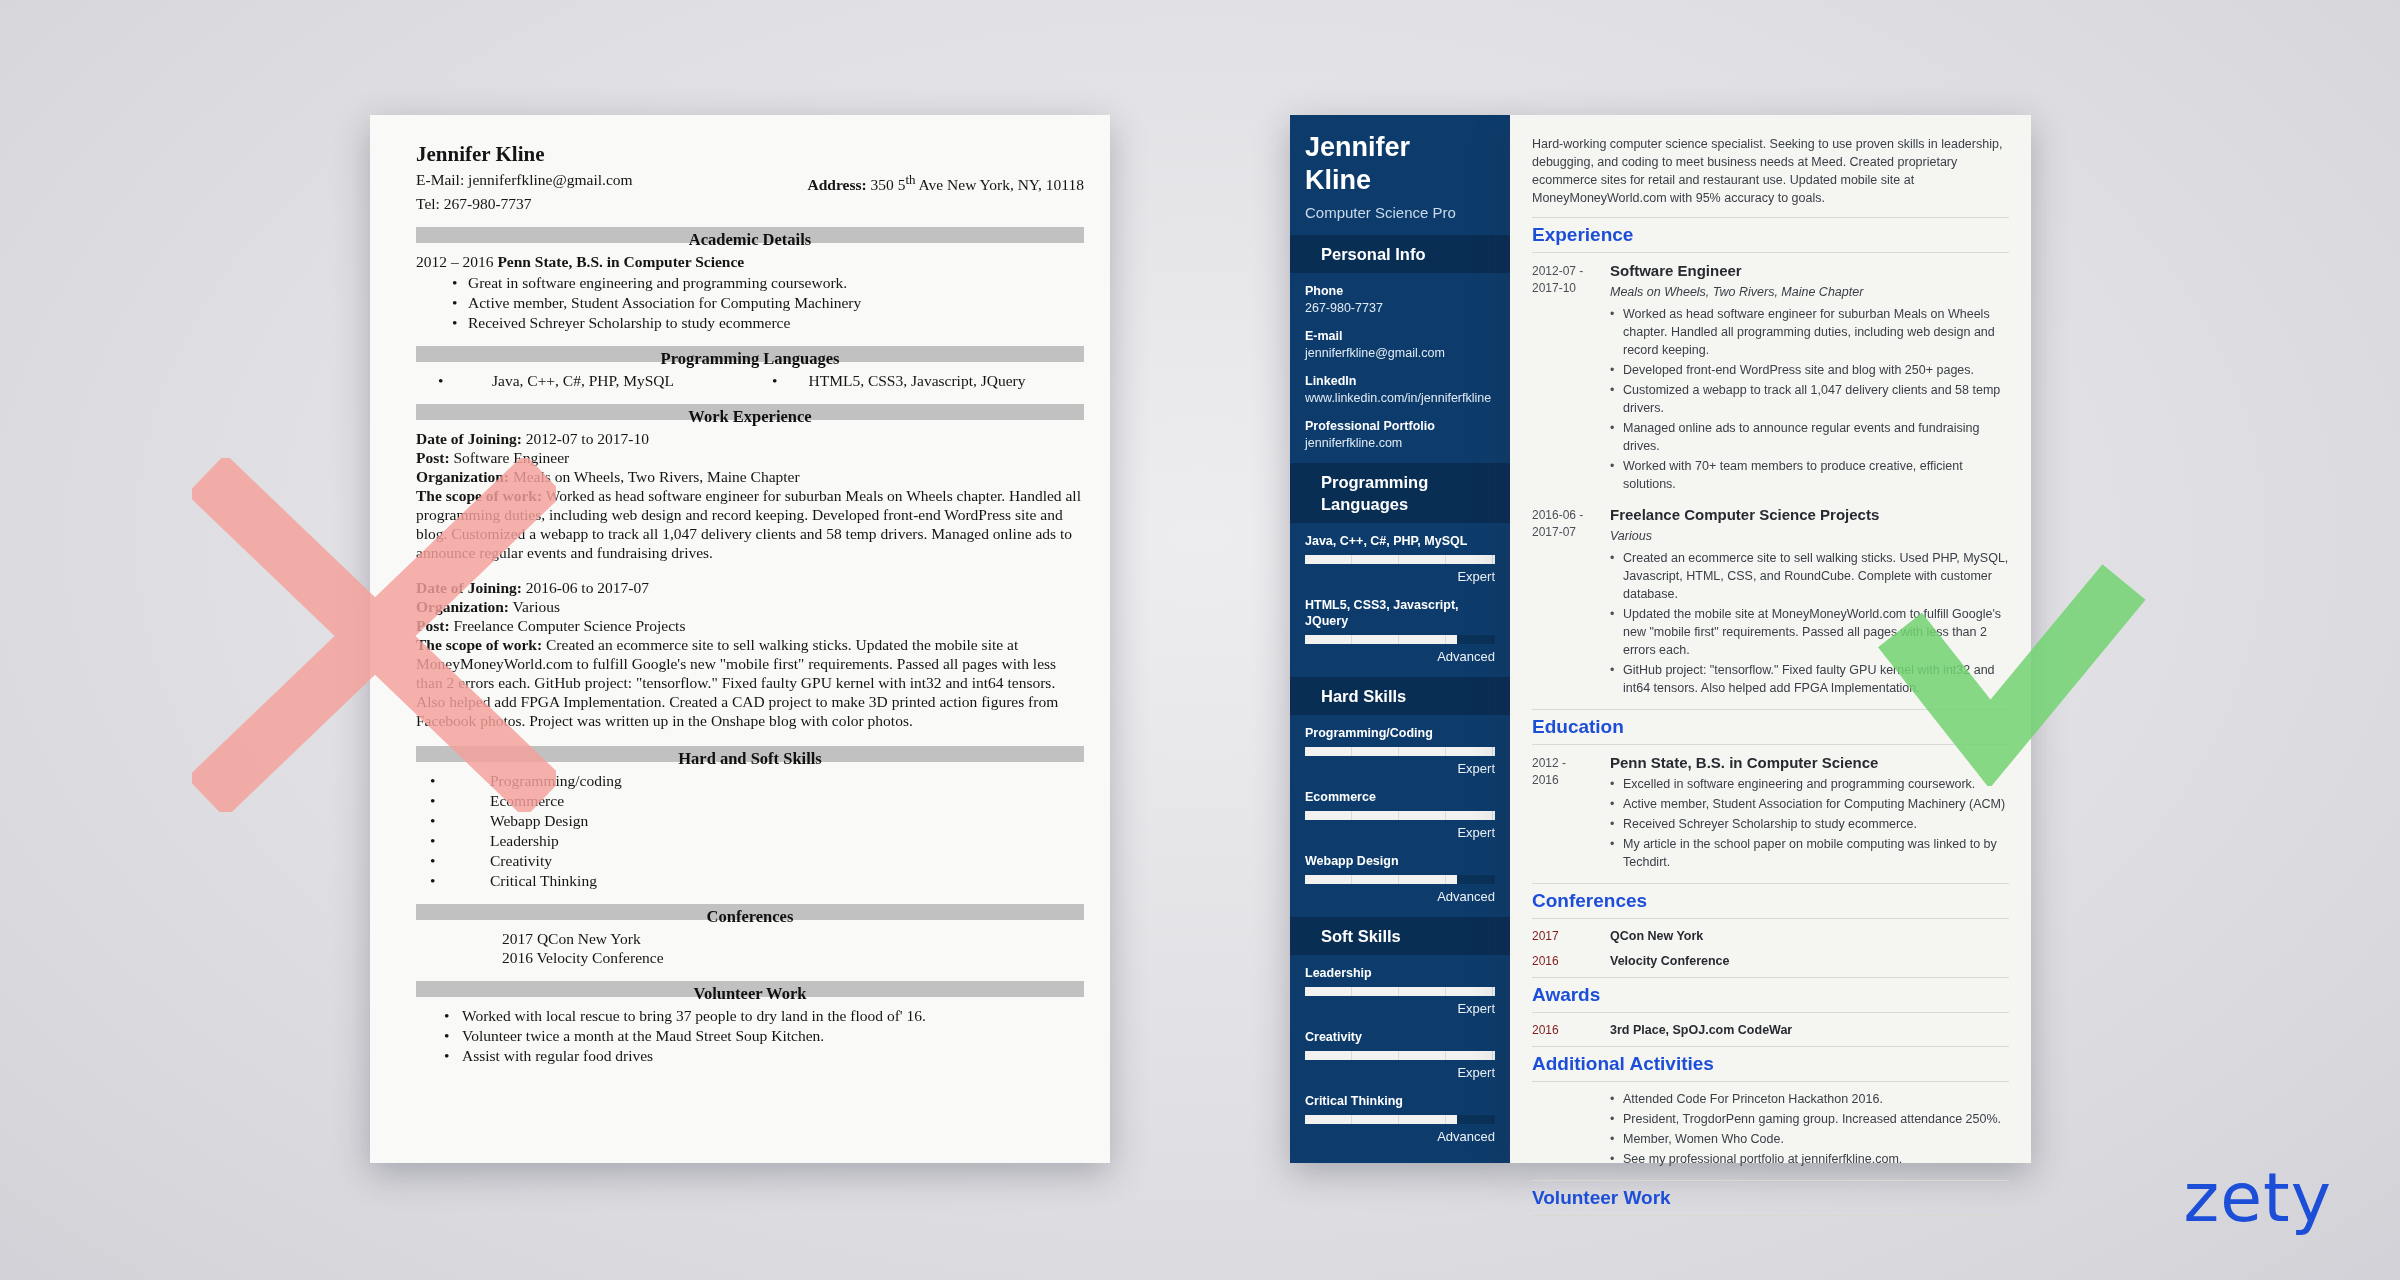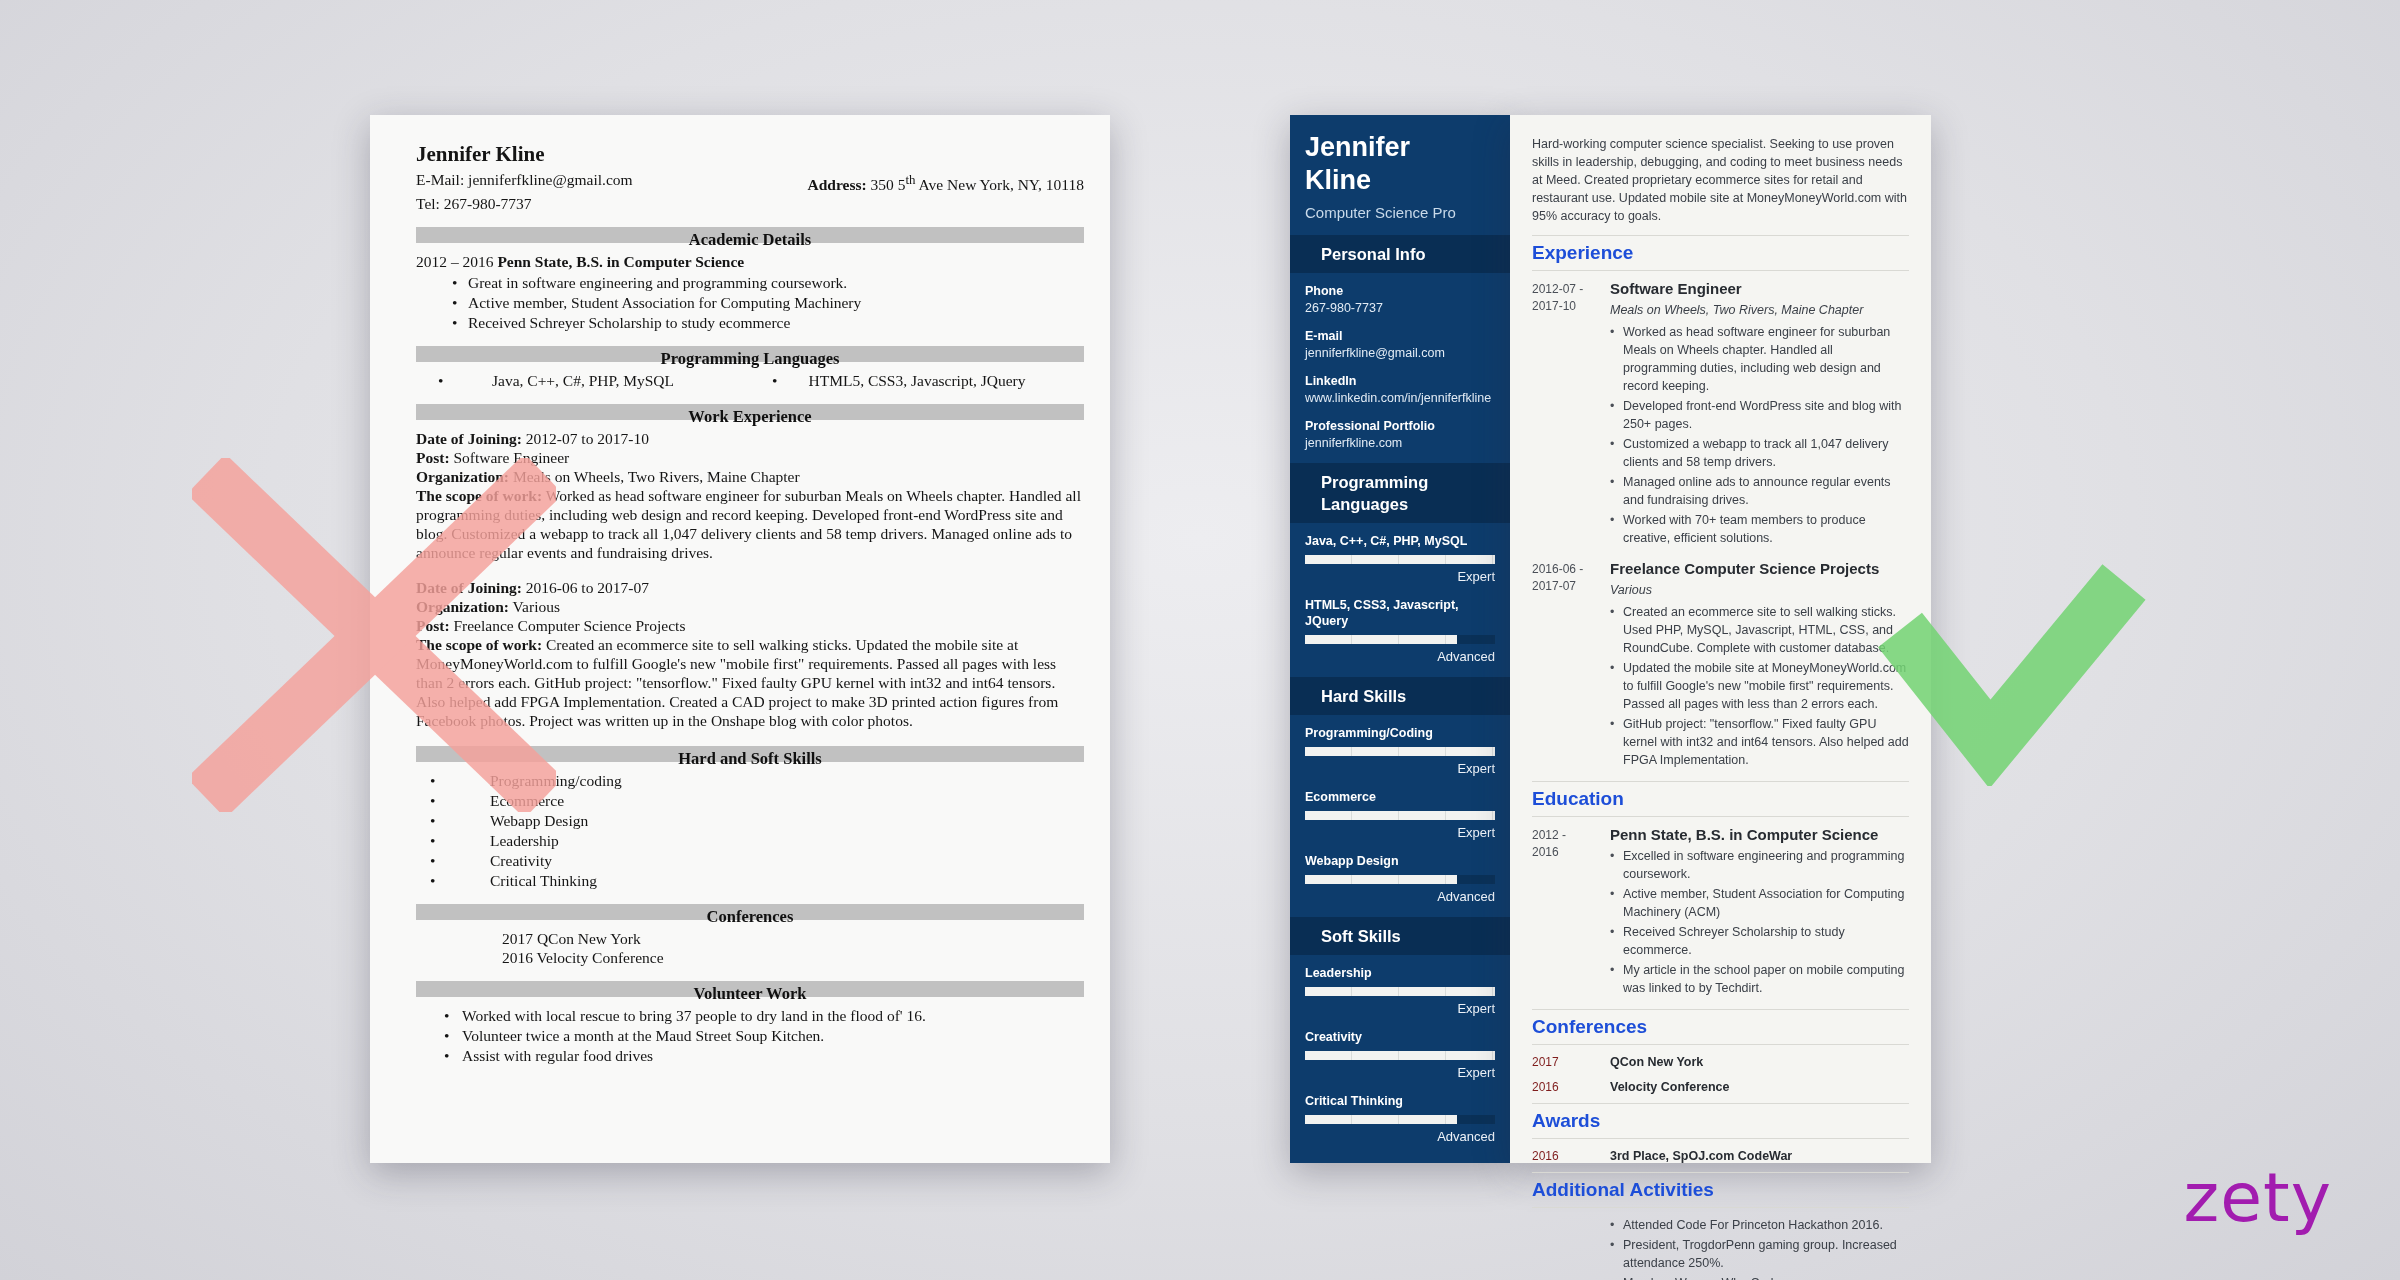--- a/index.html
+++ b/index.html
@@ -62,21 +62,21 @@
   .sb-skill { padding:0 15px; margin-bottom:13px; }
   .sb-skill-name { font-weight:bold; font-size:12.5px; line-height:16px; margin-bottom:6px; }
   .sb-track { height:9px; background:#0a3158; position:relative; margin-bottom:5px; }
   .sb-fill {
     height:100%;
     background:repeating-linear-gradient(90deg, #f2f3f1 0 46px, #d9dcda 46px 47px);
   }
   .sb-level { text-align:right; font-size:13px; color:#eef3f9; }
 
   .right-main {
-    left:1510px; top:115px; width:421px; height:1048px;
+    left:1510px; top:115px; width:521px; height:1048px;
     background:#f5f5f2; color:#3b4048;
     font-size:12.5px; line-height:18px;
     padding:20px 22px 0 22px;
   }
   .rm-summary { padding-bottom:10px; }
   .rm-heading {
     color:#1d4ed8; font-weight:bold; font-size:19px; line-height:24px;
     border-top:1px solid #d9d9d4; border-bottom:1px solid #d9d9d4;
     padding:5px 0; margin-bottom:8px;
   }
@@ -93,21 +93,21 @@
   .rm-row-name { font-weight:bold; color:#272b31; }
 
   
   .cross-mark { position:absolute; left:192px; top:458px; opacity:.82; }
   .check-mark { position:absolute; left:1858px; top:552px; opacity:.85; }
 
   
   .watermark {
     position:absolute; right:68px; bottom:48px;
     font-family:"DejaVu Sans", sans-serif;
-    font-size:68px; color:#a21caf; letter-spacing:1px; line-height:68px;
+    font-size:68px; color:#1d4ed8; letter-spacing:1px; line-height:68px;
   }
 </style>
 </head>
 <body>
 
 <div class="paper left-page">
   <div class="lp-name">Jennifer Kline</div>
   <div class="lp-contact-row">
     <span><span>E-Mail:</span> <span>jenniferfkline@gmail.com</span></span>
     <span><span class="lp-b">Address:</span> <span>350 5</span><sup>th</sup><span> Ave New York, NY, 10118</span></span>

